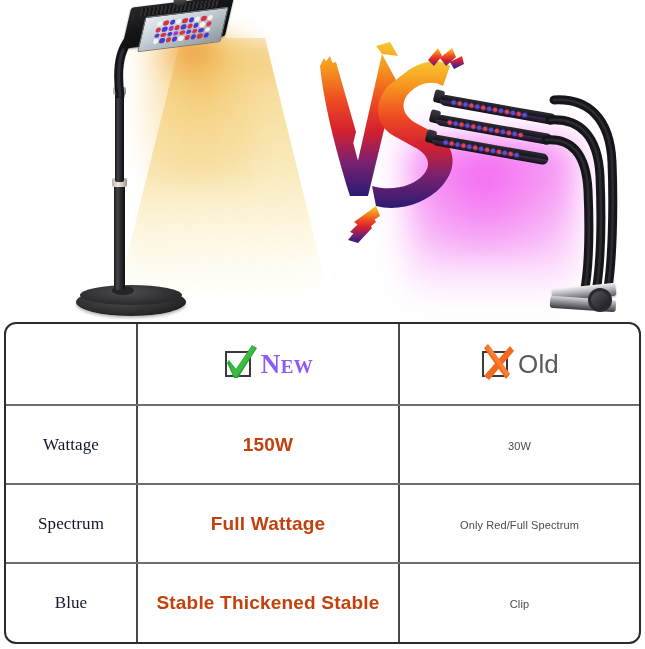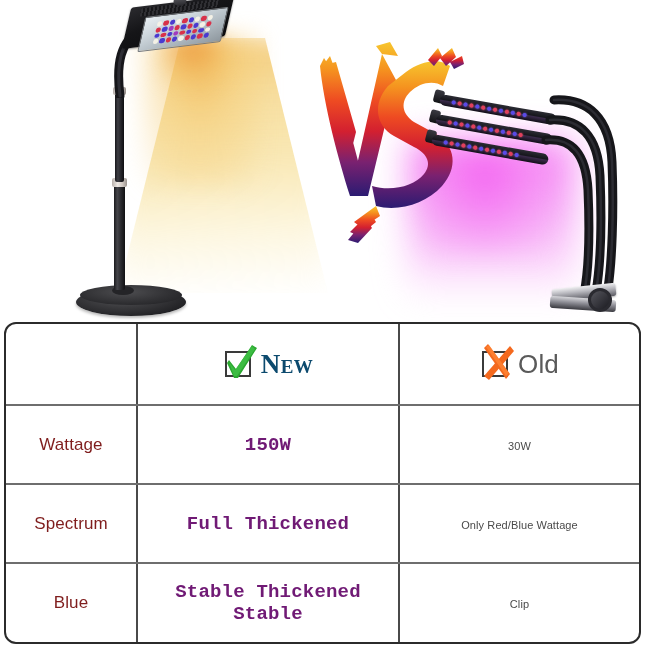--- a/index.html
+++ b/index.html
@@ -314,29 +314,29 @@
     text-align: center;
     vertical-align: middle;
     padding: 0 4px;
     box-sizing: border-box;
   }
   table.compare tr:last-child td { border-bottom: none; }
   table.compare td:last-child { border-right: none; }
 
   .lbl {
     font-size: 17px;
-    color: #7f1d1d;
-    font-family: Liberation Sans, sans-serif;
+    color: #0f172a;
+    font-family: Liberation Serif, serif;
     letter-spacing: 0.1px;
   }
   .val-new {
     font-size: 19px;
     font-weight: bold;
-    color: #701a75;
-    font-family: Liberation Mono, monospace;
+    color: #c2410c;
+    font-family: Liberation Sans, sans-serif;
     letter-spacing: 0.2px;
     text-align: center;
   }
   .val-old {
     font-size: 11px;
     color: #4a4a4a;
     font-family: "Liberation Sans", sans-serif;
     letter-spacing: 0.1px;
   }
 
@@ -364,21 +364,21 @@
   .mark-box svg {
     position: absolute;
     left: -4px; top: -6px;
     width: 42px; height: 42px;
     overflow: visible;
   }
   .hdr-new-text {
     font-family: "Liberation Serif", serif;
     font-size: 27px;
     font-weight: bold;
-    color: #0c4a6e;
+    color: #8b5cf6;
     font-variant: small-caps;
     letter-spacing: 0.5px;
     margin-left: 4px;
   }
   .hdr-old-text {
     font-family: "Liberation Sans", sans-serif;
     font-size: 26px;
     color: #5a5a5a;
     letter-spacing: 0.2px;
     margin-left: 4px;
@@ -629,24 +629,24 @@
           <td>
             <span class="val-old">30W</span>
           </td>
         </tr>
 
         <tr>
           <td>
             <span class="lbl">Spectrum</span>
           </td>
           <td>
-            <span class="val-new">Full Thickened</span>
-          </td>
-          <td>
-            <span class="val-old">Only Red/Blue Wattage</span>
+            <span class="val-new">Full Wattage</span>
+          </td>
+          <td>
+            <span class="val-old">Only Red/Full Spectrum</span>
           </td>
         </tr>
 
 
         <tr>
           <td>
             <span class="lbl">Blue</span>
           </td>
           <td>
             <span class="val-new">Stable Thickened Stable</span>

